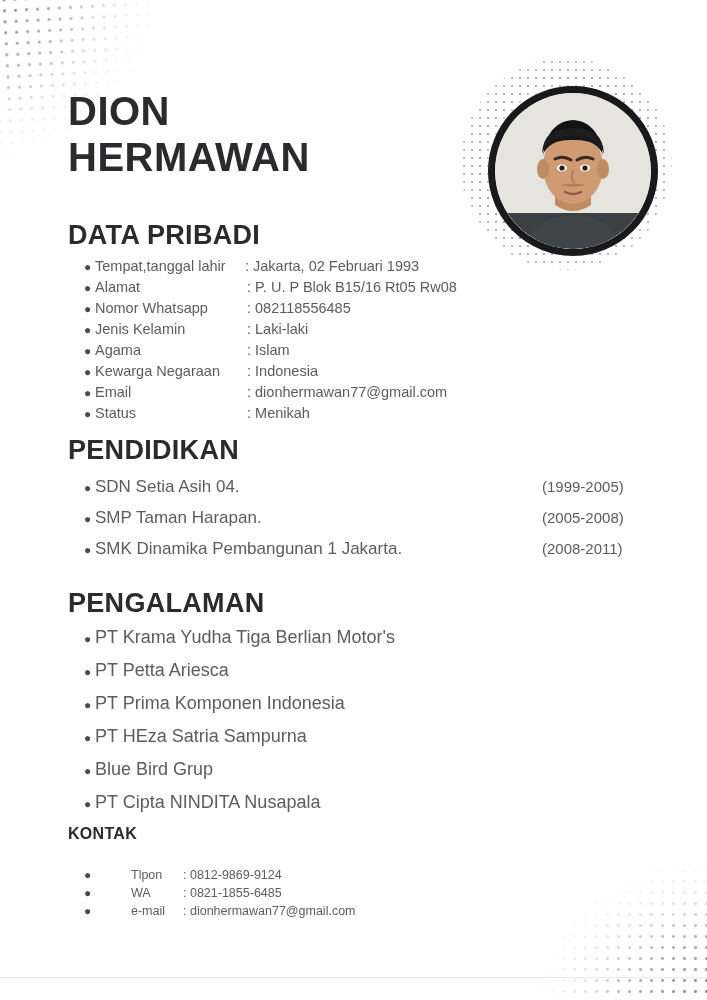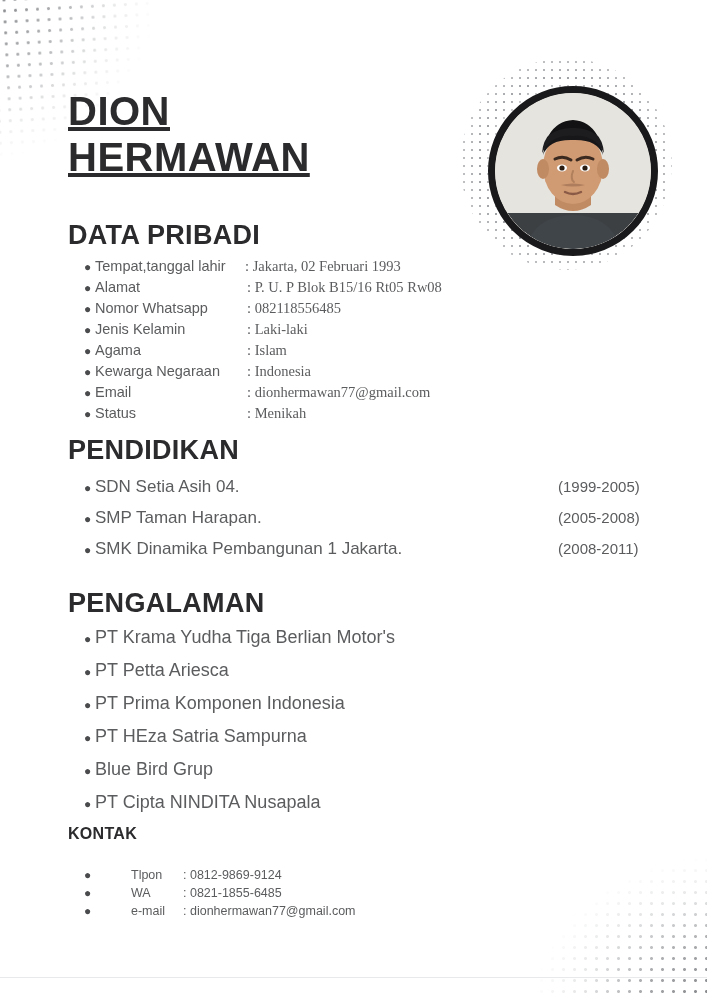--- a/index.html
+++ b/index.html
@@ -59,21 +59,20 @@
     left: 68px;
     top: 88px;
   }
   .name-line {
     font-weight: bold;
     font-size: 40px;
     line-height: 46px;
     letter-spacing: 0.5px;
     color: #2b2b2d;
     white-space: nowrap;
-    text-decoration: underline;
   }
   
   .photo-wrap {
     position: absolute;
     left: 466px;
     top: 64px;
     width: 200px;
     height: 200px;
   }
   .photo-dots {
@@ -125,30 +124,30 @@
     width: 11px;
     flex: 0 0 11px;
     color: #4a4b4d;
     font-size: 12px;
     line-height: inherit;
   }
   
   #title-data   { left: 68px; top: 220px; font-size: 27px; }
   #list-data    { left: 84px; top: 256px; font-size: 14.5px; line-height: 20px; }
   #list-data .lbl { display: inline-block; }
-  #list-data .val { display: inline-block; font-family: Liberation Serif, serif; }
+  #list-data .val { display: inline-block; }
   #list-data .row.first .lbl { width: 150px; }
   #list-data .row .lbl { width: 152px; }
   
   #title-edu    { left: 68px; top: 435px; font-size: 27px; }
   #list-edu     { left: 84px; top: 472px; font-size: 17px; line-height: 29px; width: 580px; }
   #list-edu .row { justify-content: flex-start; }
   #list-edu .yr {
     position: absolute;
-    left: 474px;
+    left: 458px;
     font-size: 15px;
     color: #5b5c5e;
   }
   
   #title-exp    { left: 68px; top: 588px; font-size: 27px; }
   #list-exp     { left: 84px; top: 622px; font-size: 18px; line-height: 31px; }
   
   #title-con    { left: 68px; top: 825px; font-size: 16px; }
   #list-con     { left: 84px; top: 866px; font-size: 12.5px; line-height: 18px; }
   #list-con .lbl { display: inline-block; width: 52px; margin-left: 36px; }

